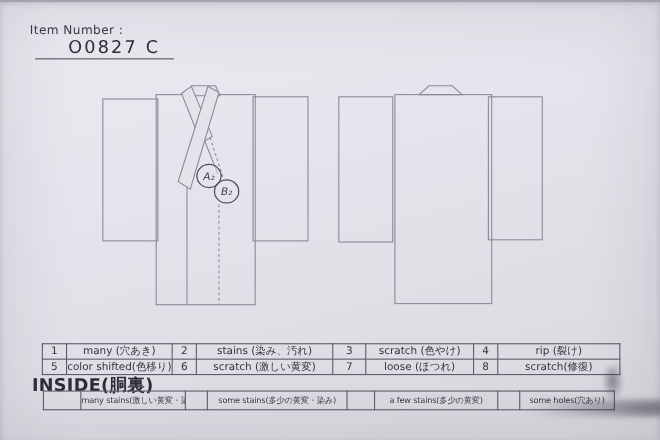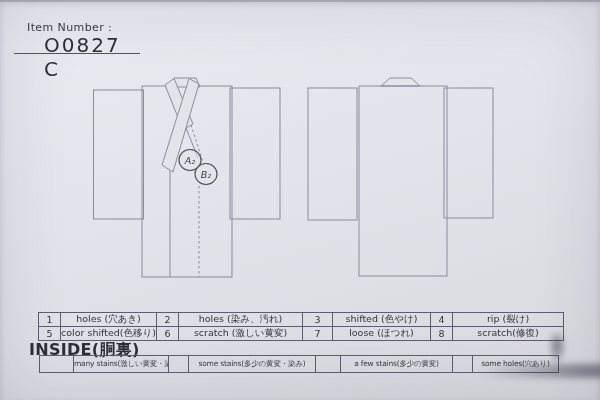--- a/index.html
+++ b/index.html
@@ -11,24 +11,24 @@
   }
   .page::after{
     content:"";position:absolute;inset:0;pointer-events:none;
     box-shadow:inset 0 0 70px rgba(50,50,70,.14), inset 0 3px 6px rgba(60,60,80,.18);
   }
   .top-edge{position:absolute;left:0;top:0;width:600px;height:2px;background:rgba(90,90,110,.28);}
 
   
   .item-label{position:absolute;left:27px;top:21px;font-size:11px;letter-spacing:.4px;color:#3a3a44;}
   .item-value{
-    position:absolute;left:14px;top:33px;width:126px;height:21px;
+    position:absolute;left:32px;top:33px;width:126px;height:21px;
     padding-left:30px;box-sizing:border-box;
     border-bottom:1.5px solid #55555f;
-    font-size:20px;letter-spacing:2px;color:#2e2e38;
+    font-size:16px;letter-spacing:2px;color:#2e2e38;
   }
 
   
   .diagram{position:absolute;left:0;top:0;}
   .gline{stroke:#8b8b9c;stroke-width:1;fill:none;}
   .gfill{stroke:#8b8b9c;stroke-width:1;fill:#e3e3ea;}
   .mark-ellipse{stroke:#4c4c58;stroke-width:1.1;fill:rgba(228,228,236,.55);}
   .mark-text{font-size:9.5px;font-style:italic;fill:#3c3c46;}
 
   
@@ -93,25 +93,25 @@
       <col style="width:22px">
         <col style="width:124px">
       <col style="width:30px">
         <col style="width:98px">
       <col style="width:22px">
         <col style="width:111px">
     </colgroup>
     <tbody>
         <tr>
       <td>1</td>
-      <td>holes (穴あき)</td>
+      <td>many (穴あき)</td>
       <td>2</td>
-      <td>holes (染み、汚れ)</td>
+      <td>stains (染み、汚れ)</td>
       <td>3</td>
-      <td>shifted (色やけ)</td>
+      <td>scratch (色やけ)</td>
       <td>4</td>
       <td>rip (裂け)</td>
     </tr>
     <tr>
       <td>5</td>
       <td>color shifted(色移り)</td>
       <td>6</td>
       <td>scratch (激しい黄変)</td>
       <td>7</td>
       <td>loose (ほつれ)</td>

